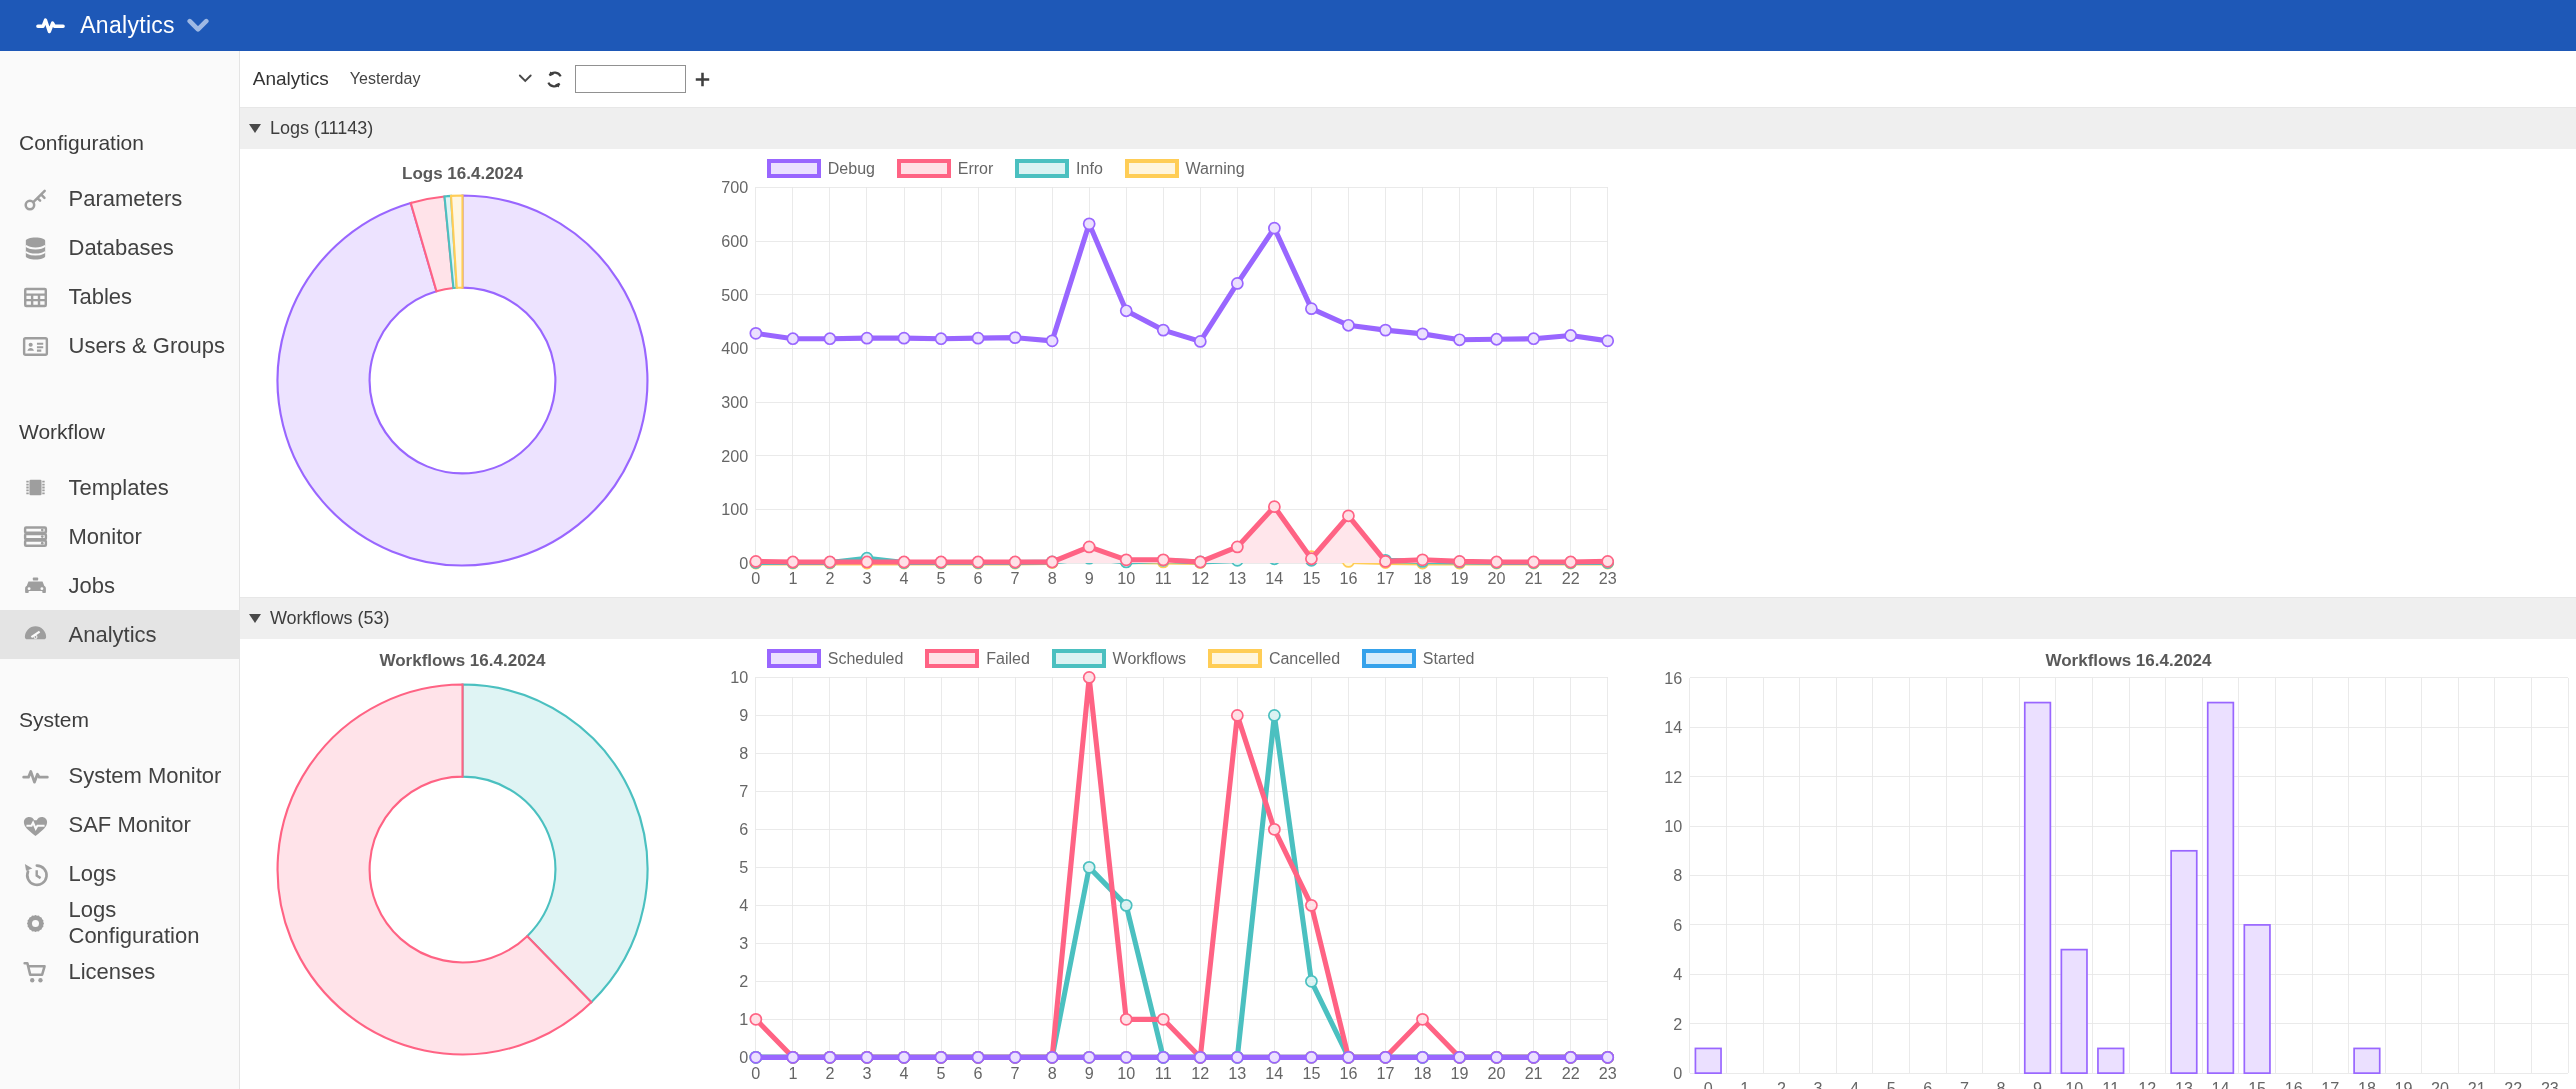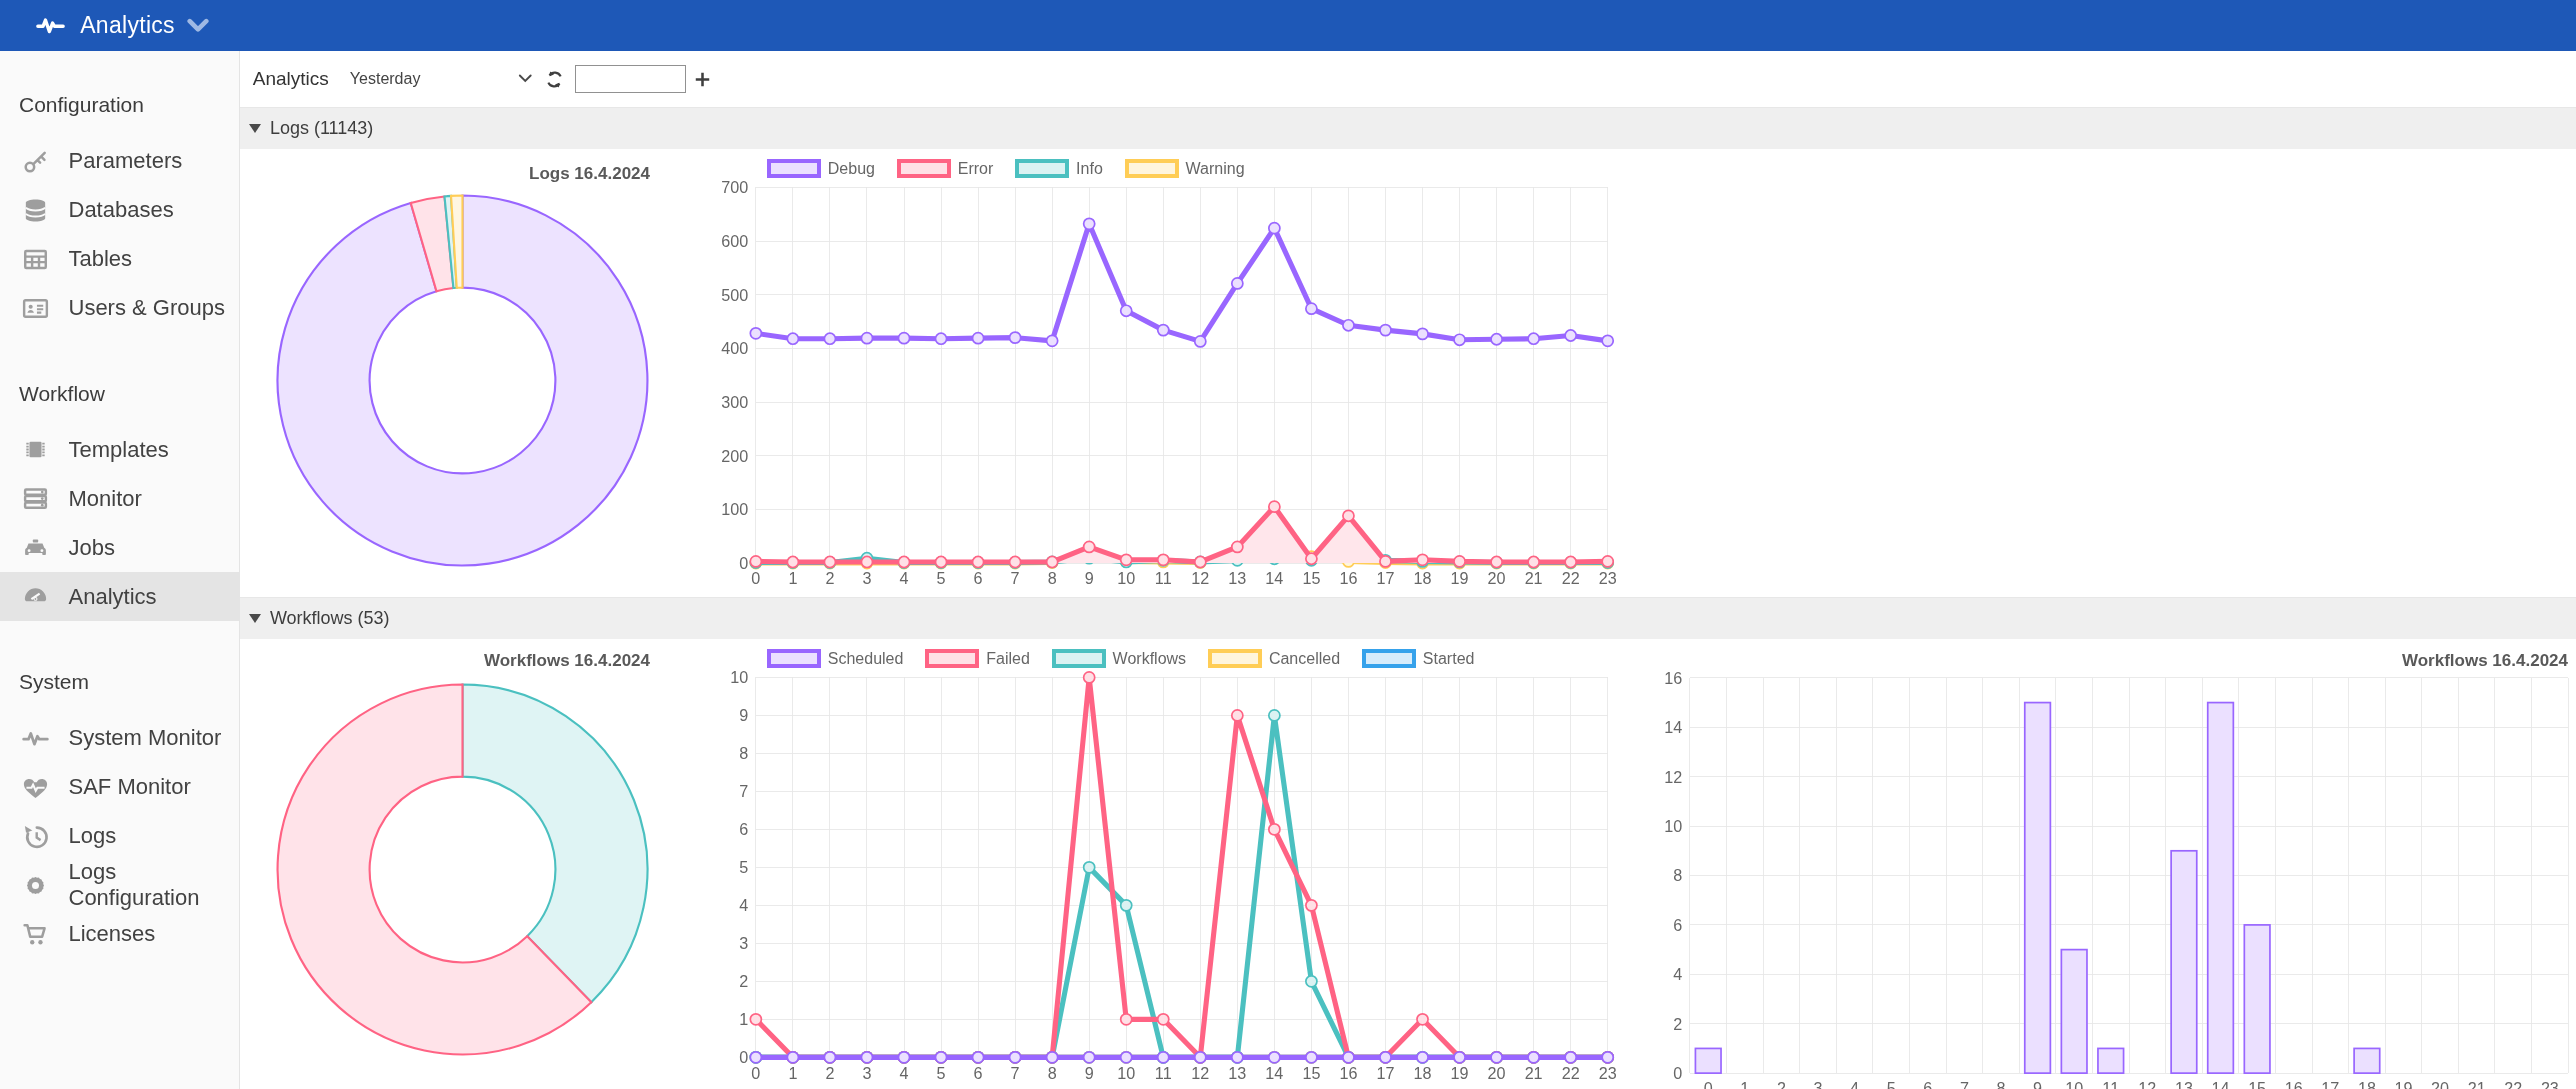--- a/index.html
+++ b/index.html
@@ -6,21 +6,21 @@
   .app{width:2576px;height:1090px;position:relative;background:#0f766e;overflow:hidden;
        font-family:"Liberation Sans",sans-serif;}
   
   .topbar{height:51px;background:#1e58b7;display:flex;align-items:center;padding-left:31px;}
   .topbar .logo{display:flex;align-items:center;margin-right:10.2px;}
   .topbar-title{color:#ffffff;font-size:23px;letter-spacing:0.3px;cursor:pointer;}
   .topbar-chev{margin-left:12px;display:flex;align-items:center;cursor:pointer;}
   
   .body{display:flex;height:1039px;}
   .sidebar{width:240px;background:#fafafa;border-right:0.9px solid #e4e4e4;box-sizing:border-box;
-           padding-top:41px;flex:none;}
+           padding-top:79px;flex:none;}
   .side-sec h3{font-size:21px;font-weight:400;color:#3c3c3c;margin:48px 0 19px 0;padding-left:19px;line-height:25.6px;}
   .side-sec:first-child h3{margin-top:0;}
   .side-item{display:flex;align-items:center;height:49px;padding-left:20.5px;gap:19px;
              font-size:22px;color:#424242;cursor:pointer;}
   .side-item.active{background:#e4e4e4;}
   .side-item .sicon{width:29px;height:29px;color:#9e9e9e;flex:none;display:flex;}
   .side-item .sicon svg{width:29px;height:29px;}
   .content{flex:1;position:relative;background:#fff;min-width:0;}
   
   .toolbar{height:56px;display:flex;align-items:center;padding-left:12.8px;}
@@ -32,21 +32,21 @@
   .tb-input{margin-left:10.2px;width:111px;height:28px;border:0.9px solid #919191;border-radius:0;
             font-size:15.3px;padding:0 5.1px;box-sizing:border-box;font-family:"Liberation Sans",sans-serif;}
   
   .band{height:42px;background:#efefef;border-top:0.9px solid #e7e7e7;display:flex;align-items:center;
         gap:8.5px;padding-left:9.4px;font-size:18px;color:#3d3d3d;cursor:pointer;box-sizing:border-box;}
   .tri{width:0;height:0;border-left:6.8px solid transparent;border-right:6.8px solid transparent;
        border-top:9.4px solid #4a4a4a;}
   .sect{position:relative;background:#fff;}
   #logs-sect{height:448px;}
   #wf-sect{height:464px;}
-  .c-title{position:absolute;font-size:17px;font-weight:bold;color:#595959;text-align:right;line-height:20.5px;}
+  .c-title{position:absolute;font-size:17px;font-weight:bold;color:#595959;text-align:center;line-height:20.5px;}
   .chart{position:absolute;}
   .chart svg{display:block;}
   svg text{font-family:"Liberation Sans",sans-serif;fill:#666;font-size:19px;}
   
   .legend{position:absolute;left:516px;width:852px;display:flex;align-items:center;}
   .leg-item{display:flex;align-items:center;margin:0 11px;cursor:pointer;}
   .leg-box{width:46px;height:11px;border:4.3px solid;margin-right:6.8px;}
   .leg-label{font-size:16px;color:#666;}
 </style>
 </head>

